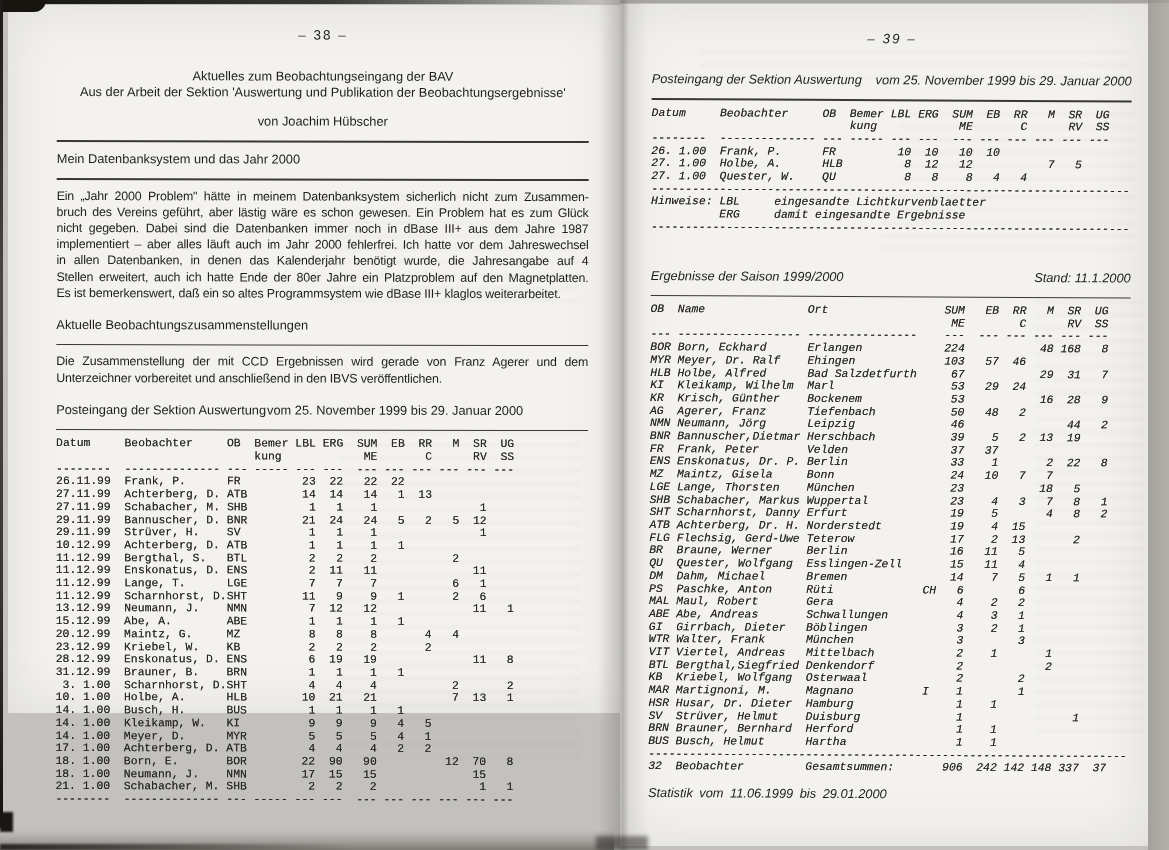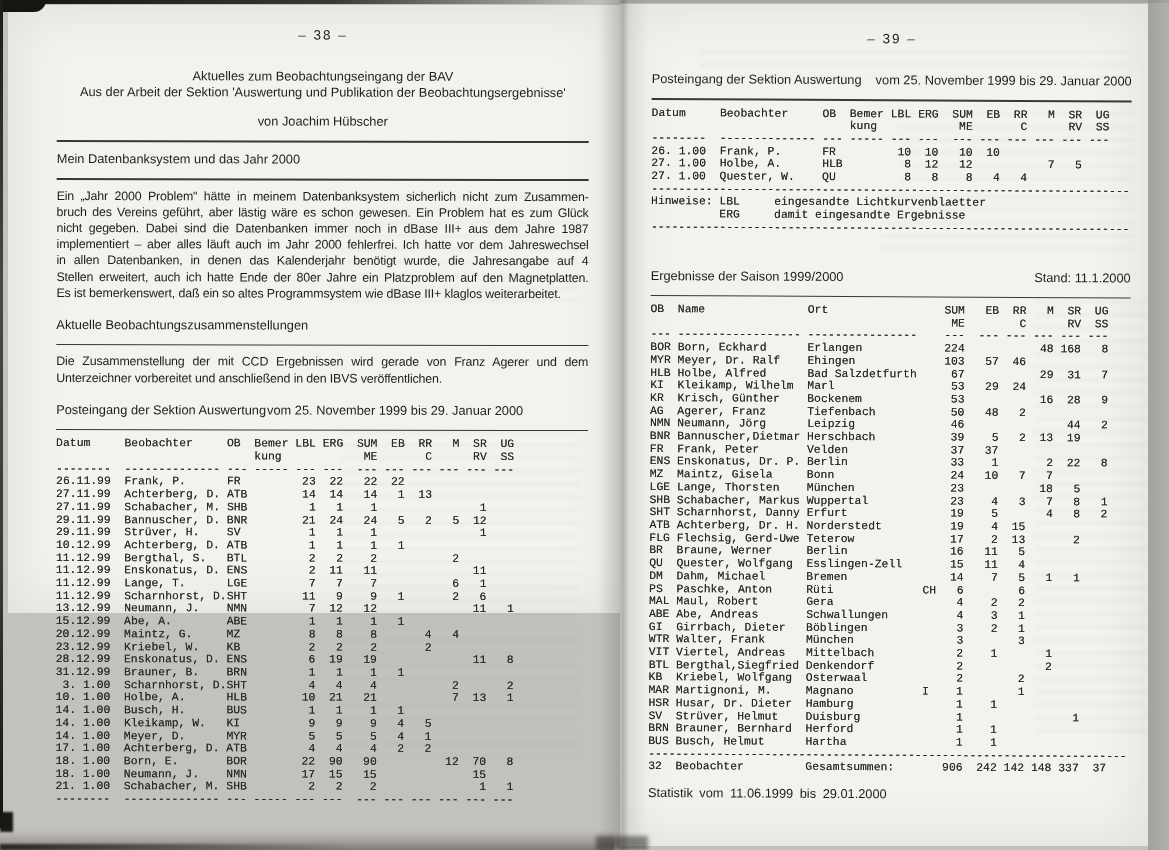--- a/index.html
+++ b/index.html
@@ -4,23 +4,23 @@
 <style>
   html,body{margin:0;padding:0;}
   body{
     width:1169px;height:850px;overflow:hidden;position:relative;
     background:#c2c1bd;
     font-family:"Liberation Sans", sans-serif;
   }
   .scan{position:absolute;inset:0;}
   .page{position:absolute;background:#f3f2ee;
     box-shadow:inset 0 0 55px rgba(120,114,104,0.16);}
-  .page-left{left:8px;top:5px;width:612px;height:608px;}
+  .page-left{left:8px;top:5px;width:612px;height:708px;}
   .page-right{left:620px;top:4px;width:528px;height:842px;
-    border-right:1px solid rgba(70,68,64,0.25);}
+    border-right:1px solid rgba(70,68,64,0.25);font-style:italic;}
   .content{position:absolute;color:#1e1d1b;}
   .content-38{left:49px;top:22px;width:532px;transform:rotate(0.12deg);transform-origin:left top;}
   .content-39{left:32px;top:26px;width:480px;transform:rotate(0.3deg);transform-origin:left top;}
 
   .pgnum{text-align:center;font-size:13.5px;letter-spacing:2px;margin-bottom:26px;color:#222;}
   .center{text-align:center;}
   .title{font-size:12.8px;line-height:16px;}
   .byline{margin-top:13px;font-size:12.8px;}
   .rule{height:2px;background:#3a3835;margin-top:12px;}
   .rule.thin{height:1.5px;}

